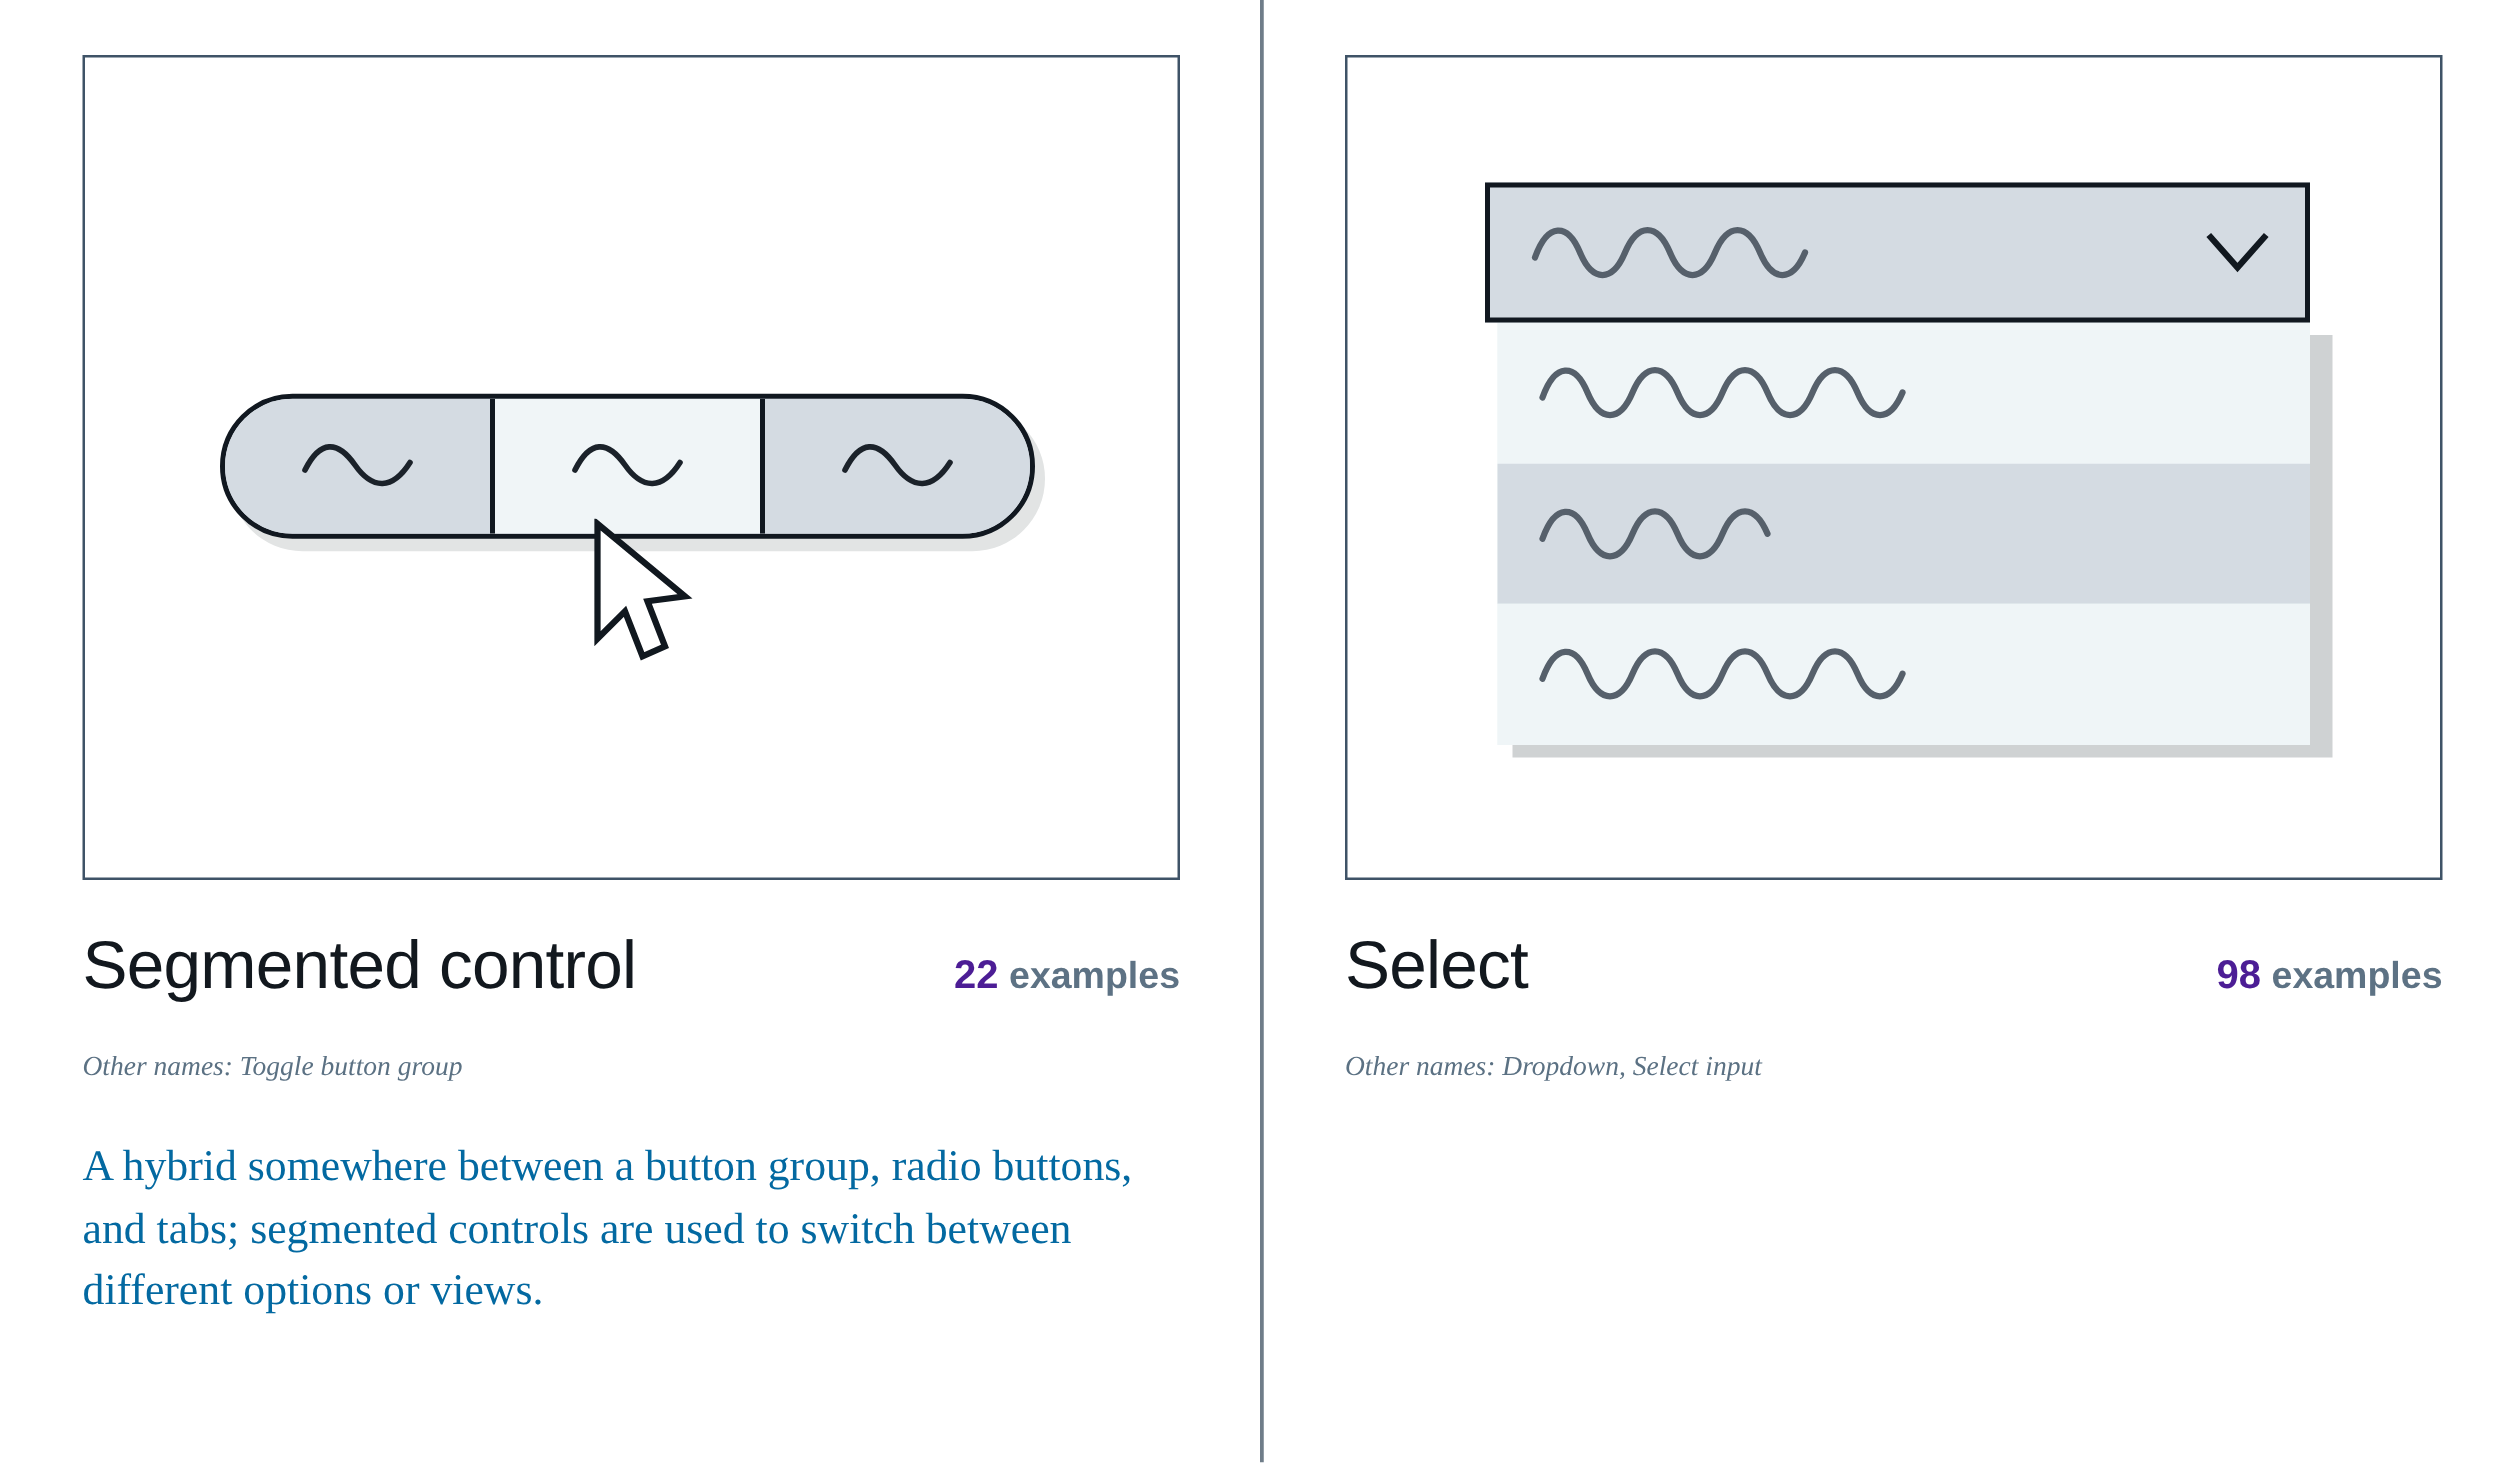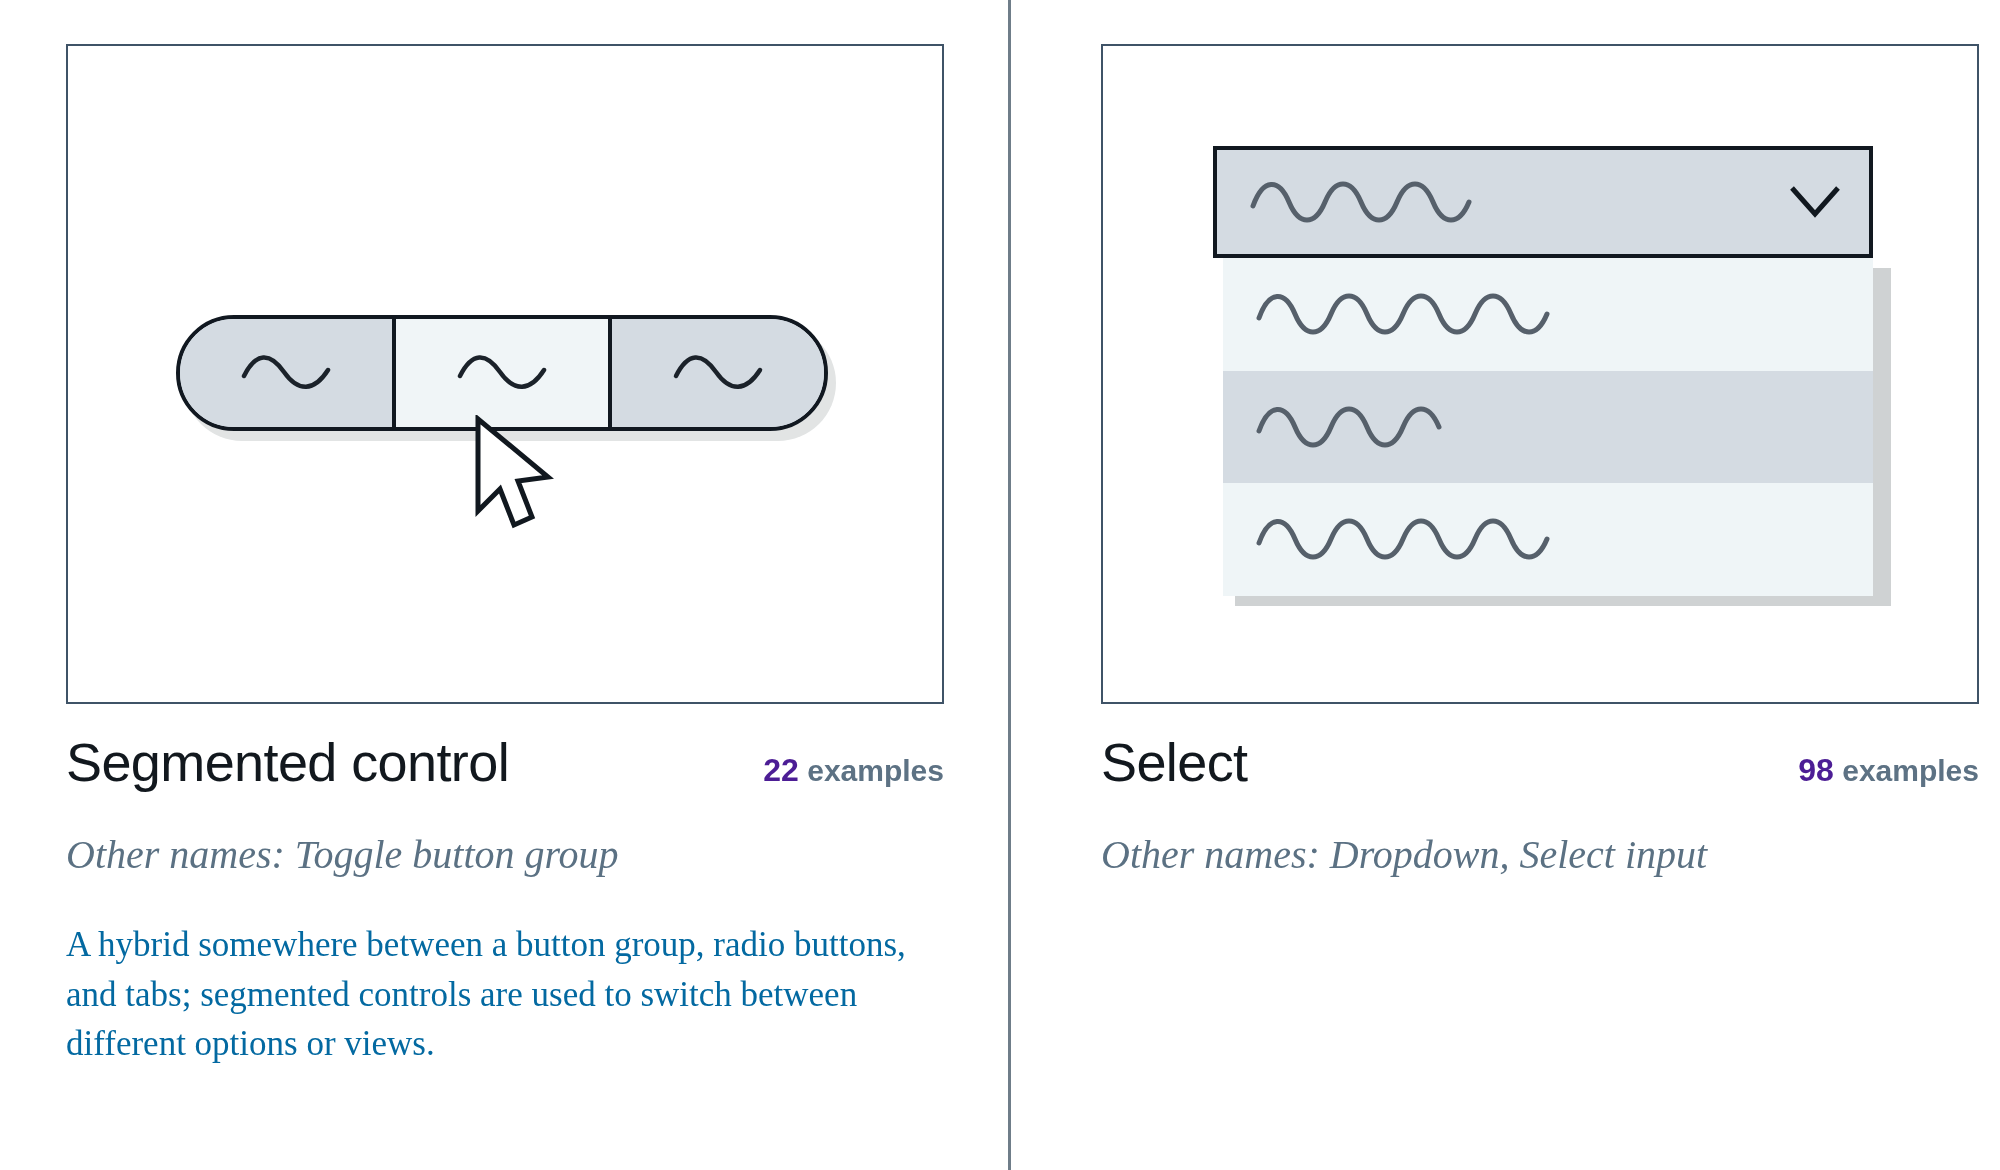--- a/index.html
+++ b/index.html
@@ -31,21 +31,21 @@
     background: #6f7d89;
   }
 
   .card {
     position: absolute;
     top: 0px;
     width: 880px;
     height: 1170px;
   }
   .card-left  { left: 66px; }
-  .card-right { left: 1101px; }
+  .card-right { left: 1076px; }
 
   
   .illustration {
     position: relative;
     width: 878px;
     height: 660px;
     margin-top: 44px;
     border: 2px solid #3f5367;
     box-sizing: border-box;
     background: #ffffff;
@@ -144,21 +144,21 @@
   .select-option.is-hovered { background: #d4dbe2; }
 
   
   .cursor { position: absolute; }
   .cursor-segmented { left: 404px; top: 369px; }
 
   
   .caption {
     position: relative;
     width: 878px;
-    margin-top: 30px;
+    padding-top: 40px;
   }
   .caption-head {
     display: flex;
     align-items: baseline;
     justify-content: space-between;
     width: 878px;
   }
   .component-title {
     font-family: "Liberation Sans", sans-serif;
     font-size: 54px;
@@ -179,21 +179,21 @@
   .examples .count {
     font-weight: 700;
     color: #4c1d95;
     font-size: 32px;
   }
   .examples .word { font-weight: 700; }
 
   .other-names {
     font-family: "Liberation Serif", serif;
     font-style: italic;
-    font-size: 40px;
+    font-size: 22px;
     color: #5b7183;
     margin: 38px 0 0 0;
     white-space: nowrap;
   }
   .description {
     font-family: "Liberation Serif", serif;
     font-size: 35px;
     line-height: 1.42;
     color: #0369a1;
     margin: 42px 0 0 0;

